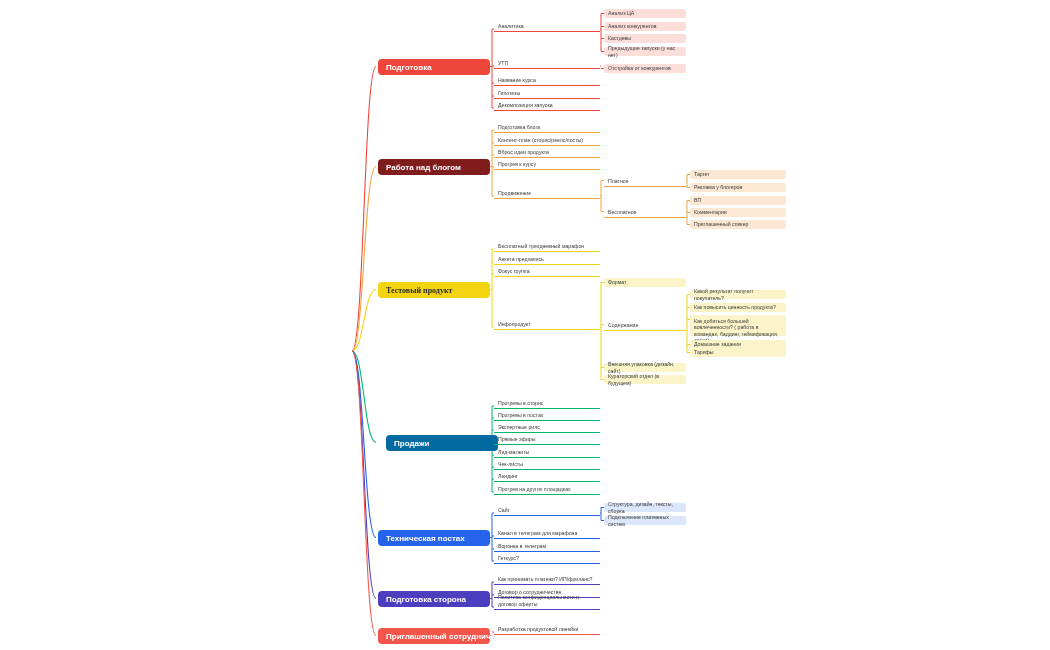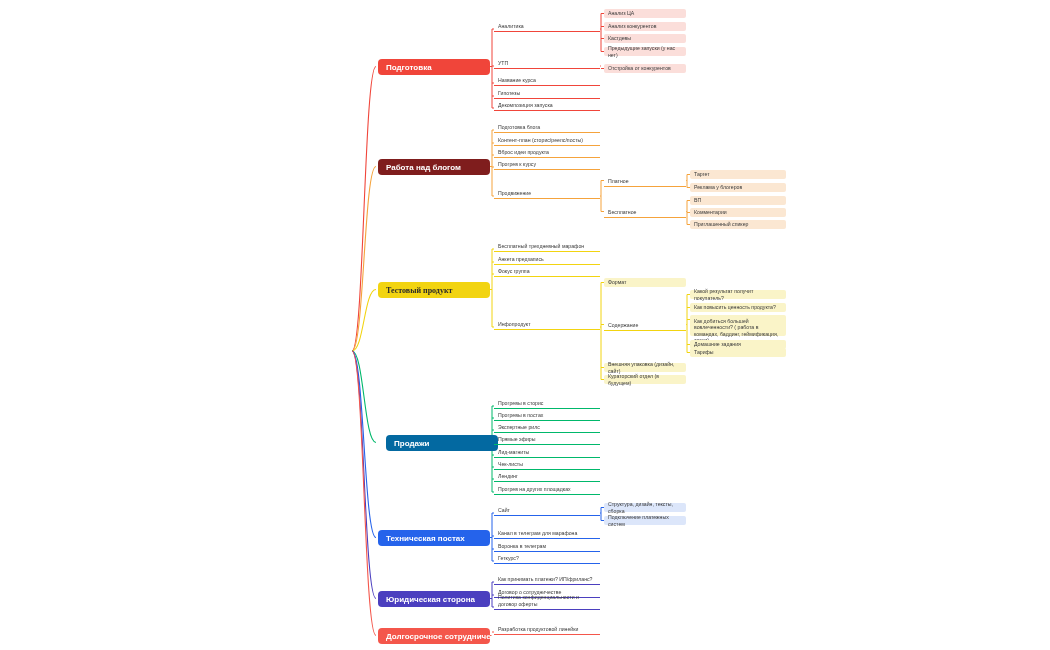--- a/index.html
+++ b/index.html
@@ -209,19 +209,19 @@
     <div class="node sub" style="left: 494px; top: 458px; width: 106px; height: 12px; border-bottom-color: rgb(0, 184, 107);">Чек-листы</div>
     <div class="node sub" style="left: 494px; top: 470px; width: 106px; height: 12px; border-bottom-color: rgb(0, 184, 107);">Лендинг</div>
     <div class="node sub" style="left: 494px; top: 483px; width: 106px; height: 12px; border-bottom-color: rgb(0, 184, 107);">Прогрев на других площадках</div>
     <div class="node branch" style="left: 378px; top: 530px; width: 112px; height: 15px; background: rgb(37, 99, 235);">Техническая постах</div>
     <div class="node sub" style="left: 494px; top: 504px; width: 106px; height: 12px; border-bottom-color: rgb(37, 99, 235);">Сайт</div>
     <div class="node leaf" style="left: 604px; top: 503px; width: 82px; height: 9px; background: rgb(220, 230, 250);">Структура, дизайн, тексты, сборка</div>
     <div class="node leaf" style="left: 604px; top: 516px; width: 82px; height: 9px; background: rgb(220, 230, 250);">Подключение платежных систем</div>
     <div class="node sub" style="left: 494px; top: 527px; width: 106px; height: 12px; border-bottom-color: rgb(37, 99, 235);">Канал в телеграм для марафона</div>
     <div class="node sub" style="left: 494px; top: 540px; width: 106px; height: 12px; border-bottom-color: rgb(37, 99, 235);">Воронка в телеграм</div>
     <div class="node sub" style="left: 494px; top: 552px; width: 106px; height: 12px; border-bottom-color: rgb(37, 99, 235);">Геткурс?</div>
-    <div class="node branch" style="left: 378px; top: 591px; width: 112px; height: 15px; background: rgb(75, 63, 191);">Юридическая сторона</div>
+    <div class="node branch" style="left: 378px; top: 591px; width: 112px; height: 15px; background: rgb(75, 63, 191);">Подготовка сторона</div>
     <div class="node sub" style="left: 494px; top: 573px; width: 106px; height: 12px; border-bottom-color: rgb(75, 63, 191);">Как принимать платежи? ИП/фриланс?</div>
     <div class="node sub" style="left: 494px; top: 586px; width: 106px; height: 12px; border-bottom-color: rgb(75, 63, 191);">Договор о сотрудничестве</div>
     <div class="node sub" style="left: 494px; top: 593px; width: 106px; height: 17px; border-bottom-color: rgb(75, 63, 191);">Политика конфиденциальности и договор оферты</div>
-    <div class="node branch" style="left: 378px; top: 628px; width: 112px; height: 15px; background: rgb(244, 86, 75);">Долгосрочное сотрудничество</div>
+    <div class="node branch" style="left: 378px; top: 628px; width: 112px; height: 15px; background: rgb(244, 86, 75);">Приглашенный сотрудничество</div>
     <div class="node sub" style="left: 494px; top: 623px; width: 106px; height: 12px; border-bottom-color: rgb(244, 86, 75);">Разработка продуктовой линейки</div>
   </div>
 
 </body></html>

